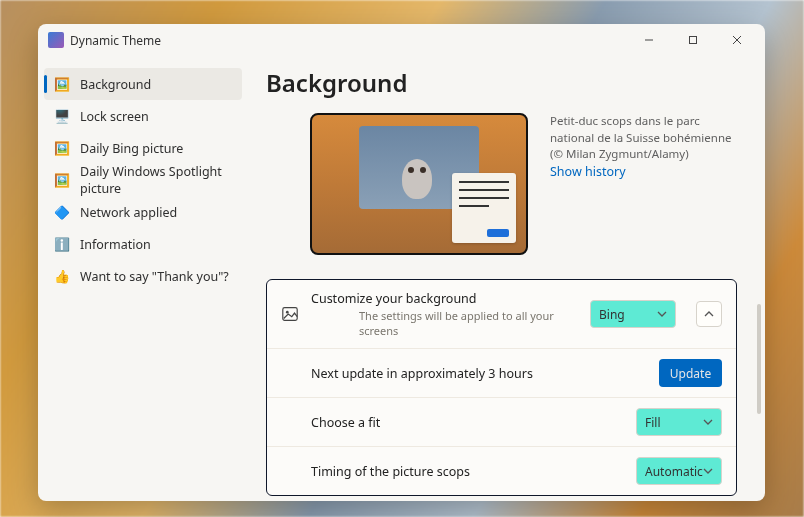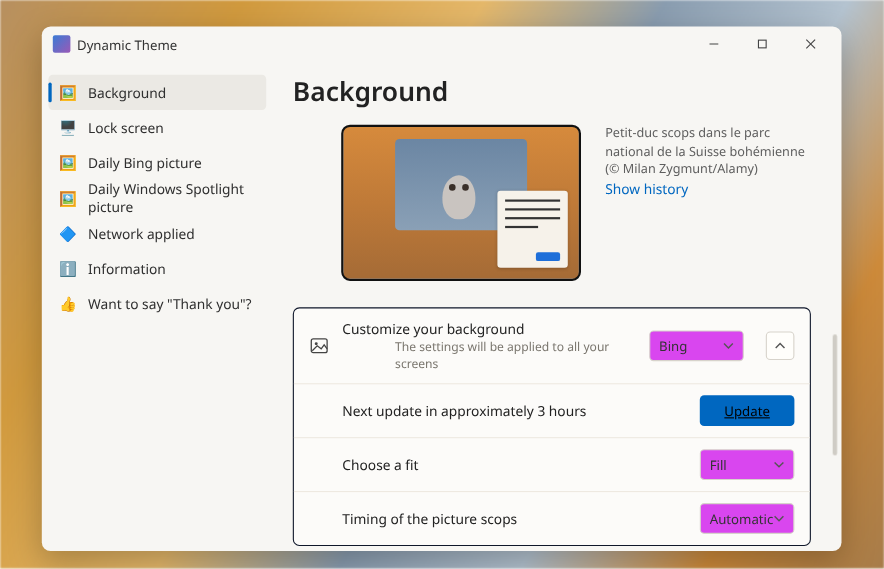--- a/index.html
+++ b/index.html
@@ -74,29 +74,29 @@
     padding:10px 14px; border-bottom:1px solid #eee9e1; min-height:46px;
   }
   .panel-row:last-child{border-bottom:none;}
   .panel-row.sub { padding-left:44px;align-items:center; }
   .row-ico { width:18px;height:18px;color:#444; flex:0 0 auto;}
   .row-text { flex:1; }
   .row-title { font-size:12.5px; color:#222; }
   .row-sub { font-size:11px; color:#7a766e; margin-top:1px;margin-left:48px;}
   .select {
     width:86px; height:28px; border:1px solid #d7d3cb; border-radius:4px;
-    background:#d946ef; display:flex; align-items:center; justify-content:space-between;
+    background:#5eead4; display:flex; align-items:center; justify-content:space-between;
     padding:0 8px; font-size:12px; color:#333; cursor:default;
   }
   .select svg{width:10px;height:10px;color:#555;}
   .expander { width:26px;height:26px;display:flex;align-items:center;justify-content:center;border:1px solid #d7d3cb;border-radius:4px;margin-left:8px;background:#fffefb;cursor:default;}
   .expander svg{width:10px;height:10px;color:#555;}
   .btn-primary{
-    width:86px;height:28px;border-radius:4px;background:#0067c0;color:#000000;
-    font-size:12px;display:flex;align-items:center;justify-content:center;cursor:default;text-decoration:underline;
+    width:63px;height:28px;border-radius:4px;background:#0067c0;color:#e5e5e5;
+    font-size:12px;display:flex;align-items:center;justify-content:center;cursor:default;
   }
   .section-label{font-size:12.5px;color:#333;margin:4px 0 8px 2px;}
   .scroll-ind{position:absolute;right:4px;top:280px;width:4px;height:110px;background:#cfccc5;border-radius:2px;}
 </style>
 </head>
 <body>
 
 <div class="desktop-bg"></div>
 
 <div class="window">

